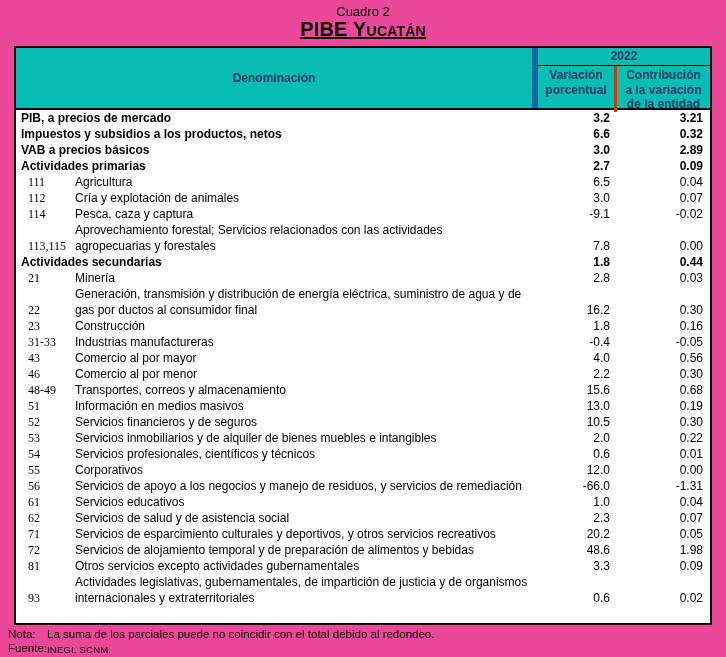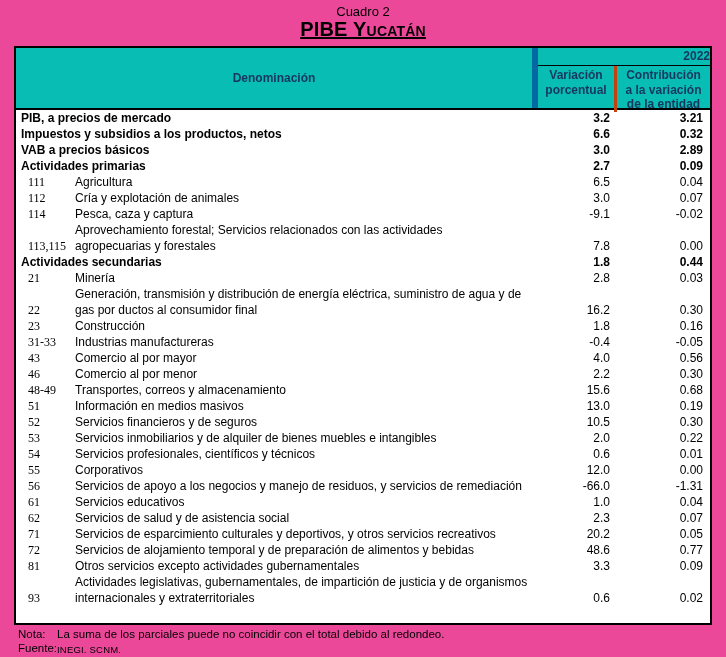--- a/index.html
+++ b/index.html
@@ -20,40 +20,40 @@
   .thead{
     display:flex;height:62px;box-sizing:border-box;border-bottom:2px solid #000;
     font-weight:bold;font-size:12px;
   }
   .h-denom{
     flex:0 0 522px;border-right:6px solid #0369a1;box-sizing:border-box;
     display:flex;align-items:center;justify-content:center;
   }
   .h-right{flex:1;display:flex;flex-direction:column;}
   .h-year{
-    height:27px;line-height:17px;text-align:right;
+    height:27px;line-height:17px;text-align:center;
     border-bottom:1px solid #000;box-sizing:border-box;
   }
   .h-sub{flex:1;display:flex;}
   .h-v1{
     flex:0 0 79px;border-right:3px solid #c2410c;box-sizing:border-box;
     text-align:center;white-space:pre-line;line-height:14.5px;padding-top:2px;
   }
   .h-v2{flex:1;text-align:center;white-space:pre-line;line-height:14.5px;padding-top:2px;}
   
   .tbody{font-size:12px;}
   .row{display:flex;align-items:flex-end;line-height:16px;}
   .row .code{flex:0 0 59px;box-sizing:border-box;padding-left:12px;font-family:Liberation Serif, serif;}
   .row .desc{flex:0 0 485px;box-sizing:border-box;white-space:pre-line;}
   .row .v1{flex:0 0 50px;text-align:right;}
   .row .v2{flex:0 0 100px;box-sizing:border-box;text-align:right;padding-right:7px;}
   .row.section{font-weight:bold;}
   .row.section .desc{flex:0 0 544px;padding-left:5px;}
   
-  .notes{position:absolute;left:18px;top:628px;font-size:11.5px;}
+  .notes{position:absolute;left:8px;top:628px;font-size:11.5px;}
   .note-line{display:flex;line-height:13.5px;}
   .note-label{flex:0 0 39px;}
   .fuente-value{font-size:9.5px;line-height:13.5px;padding-top:1px;letter-spacing:.2px;}
 </style>
 </head>
 <body>
 
 <div class="page">
 
   <div class="title-block">
@@ -220,21 +220,21 @@
         <div class="row">
           <span class="code">71</span>
           <span class="desc">Servicios de esparcimiento culturales y deportivos, y otros servicios recreativos</span>
           <span class="v1">20.2</span>
           <span class="v2">0.05</span>
         </div>
         <div class="row">
           <span class="code">72</span>
           <span class="desc">Servicios de alojamiento temporal y de preparación de alimentos y bebidas</span>
           <span class="v1">48.6</span>
-          <span class="v2">0.77</span>
+          <span class="v2">1.98</span>
         </div>
         <div class="row">
           <span class="code">81</span>
           <span class="desc">Otros servicios excepto actividades gubernamentales</span>
           <span class="v1">3.3</span>
           <span class="v2">0.09</span>
         </div>
         <div class="row">
           <span class="code">93</span>
           <span class="desc">Actividades legislativas, gubernamentales, de impartición de justicia y de organismos

